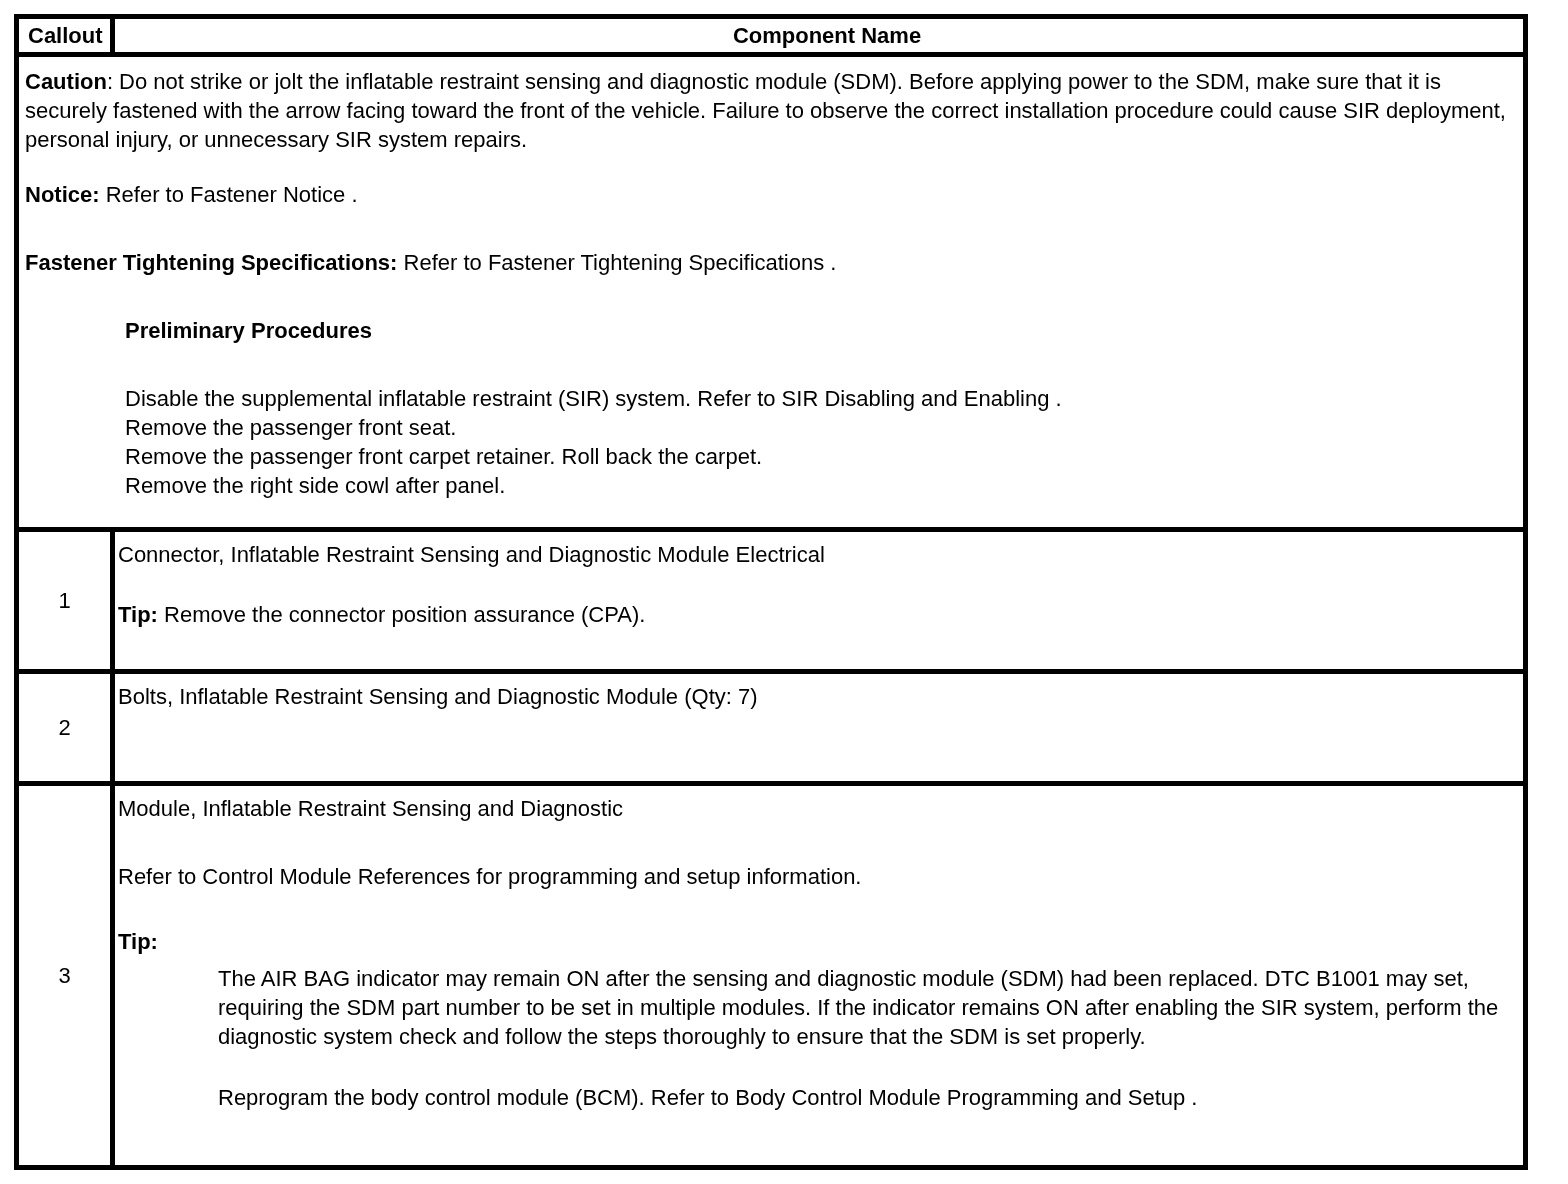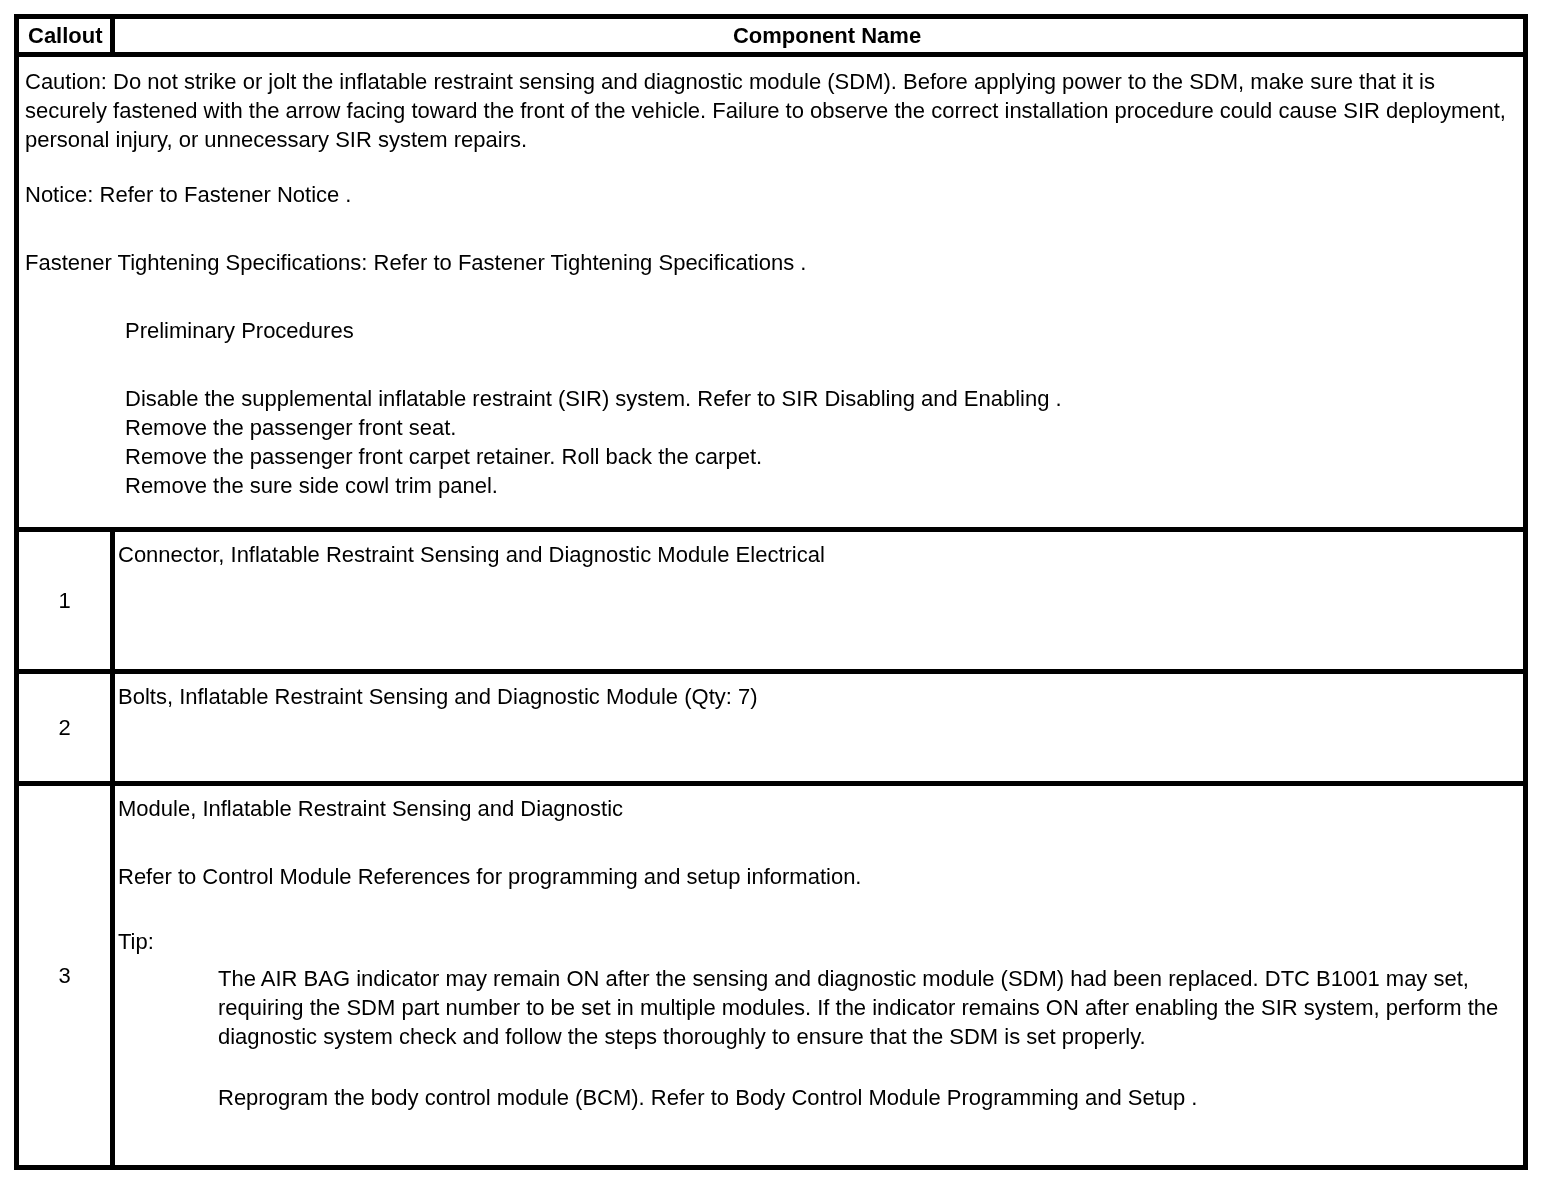--- a/index.html
+++ b/index.html
@@ -63,21 +63,21 @@
   .intro-cell {
     width: 100%;
     padding: 10px 4px 0 6px;
     box-sizing: border-box;
     overflow: hidden;
   }
   .cell-pad {
     padding: 8px 4px 0 3px;
   }
   p { margin: 0; }
-  .b { font-weight: normal; }
+  .b { font-weight: bold; }
   .mt-notice   { margin-top: 26px; }
   .mt-std      { margin-top: 39px; }
   .indent      { margin-left: 100px; }
   .steps div   { margin: 0; }
   .mt-tip1     { margin-top: 31px; }
   .mt-torque   { margin-top: 39px; }
   .mt-ref      { margin-top: 39px; }
   .mt-tiplabel { margin-top: 36px; }
   .mt-para1    { margin-top: 8px; }
   .mt-para2    { margin-top: 32px; }
@@ -95,29 +95,30 @@
   <div class="row intro-row">
     <div class="intro-cell">
       <p><span class="b">Caution</span><span>: Do not strike or jolt the inflatable restraint sensing and diagnostic module (SDM). Before applying power to the SDM, make sure that it is securely fastened with the arrow facing toward the front of the vehicle. Failure to observe the correct installation procedure could cause SIR deployment, personal injury, or unnecessary SIR system repairs.</span></p>
       <p class="mt-notice"><span class="b">Notice:</span><span> Refer to Fastener Notice .</span></p>
       <p class="mt-std"><span class="b">Fastener Tightening Specifications:</span><span> Refer to Fastener Tightening Specifications .</span></p>
       <p class="mt-std indent b">Preliminary Procedures</p>
       <div class="mt-std indent steps">
         <div>Disable the supplemental inflatable restraint (SIR) system. Refer to SIR Disabling and Enabling .</div>
         <div>Remove the passenger front seat.</div>
         <div>Remove the passenger front carpet retainer. Roll back the carpet.</div>
-        <div>Remove the sure side cowl trim panel.</div>
+        <div>Remove the right side cowl after panel.</div>
       </div>
     </div>
   </div>
 
   <div class="row body-row-1">
     <div class="callout-col callout-num">1</div>
     <div class="component-col cell-pad">
       <p>Connector, Inflatable Restraint Sensing and Diagnostic Module Electrical</p>
+      <p class="mt-tip1"><span class="b">Tip:</span><span> Remove the connector position assurance (CPA).</span></p>
     </div>
   </div>
 
   <div class="row body-row-2">
     <div class="callout-col callout-num">2</div>
     <div class="component-col cell-pad">
       <p>Bolts, Inflatable Restraint Sensing and Diagnostic Module (Qty: 7)</p>
     </div>
   </div>
 

